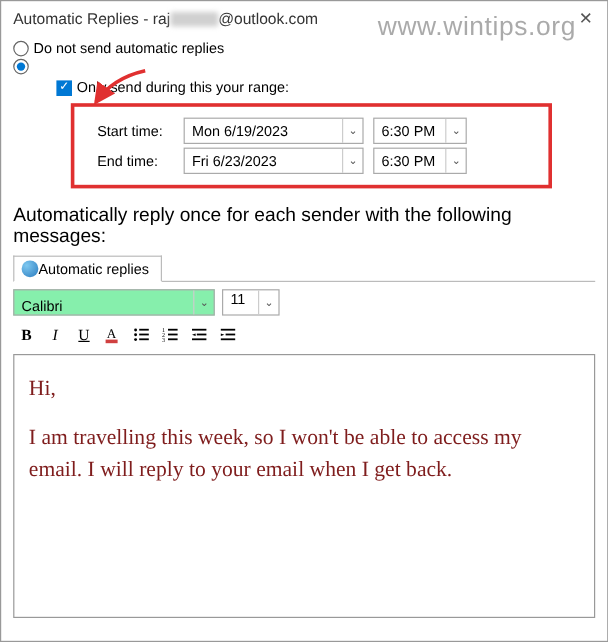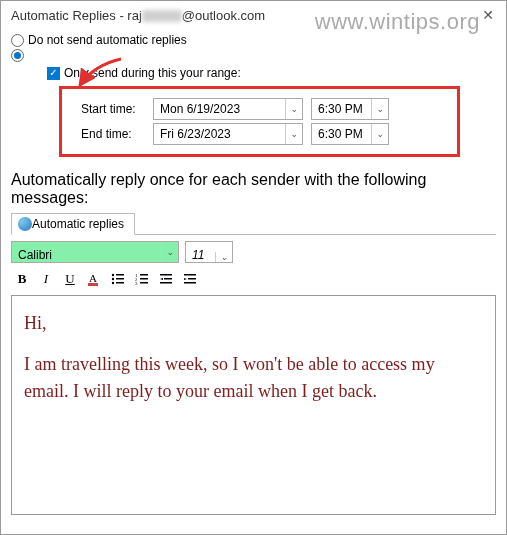--- a/index.html
+++ b/index.html
@@ -170,26 +170,25 @@
       align-items: flex-end;
       padding: 0 4px 0 6px;
       font-size: 12px;
       width: 168px;
       background: #86efac;
     }
     .size-select {
       border: 1px solid #aaa;
       height: 22px;
       display: flex;
-      align-items: flex-end;
-      padding: 10px 4px 0 6px;
+      align-items: flex-start;
+      padding: 0 4px 0 6px;
       font-size: 12px;
       width: 48px;
       background: #fff;
-      font-style: italic;
     }
     .format-bar {
       display: flex;
       align-items: center;
       gap: 2px;
       padding: 2px 0 6px 0;
     }
     .fmt-btn {
       width: 22px; height: 20px;
       display: inline-flex;

